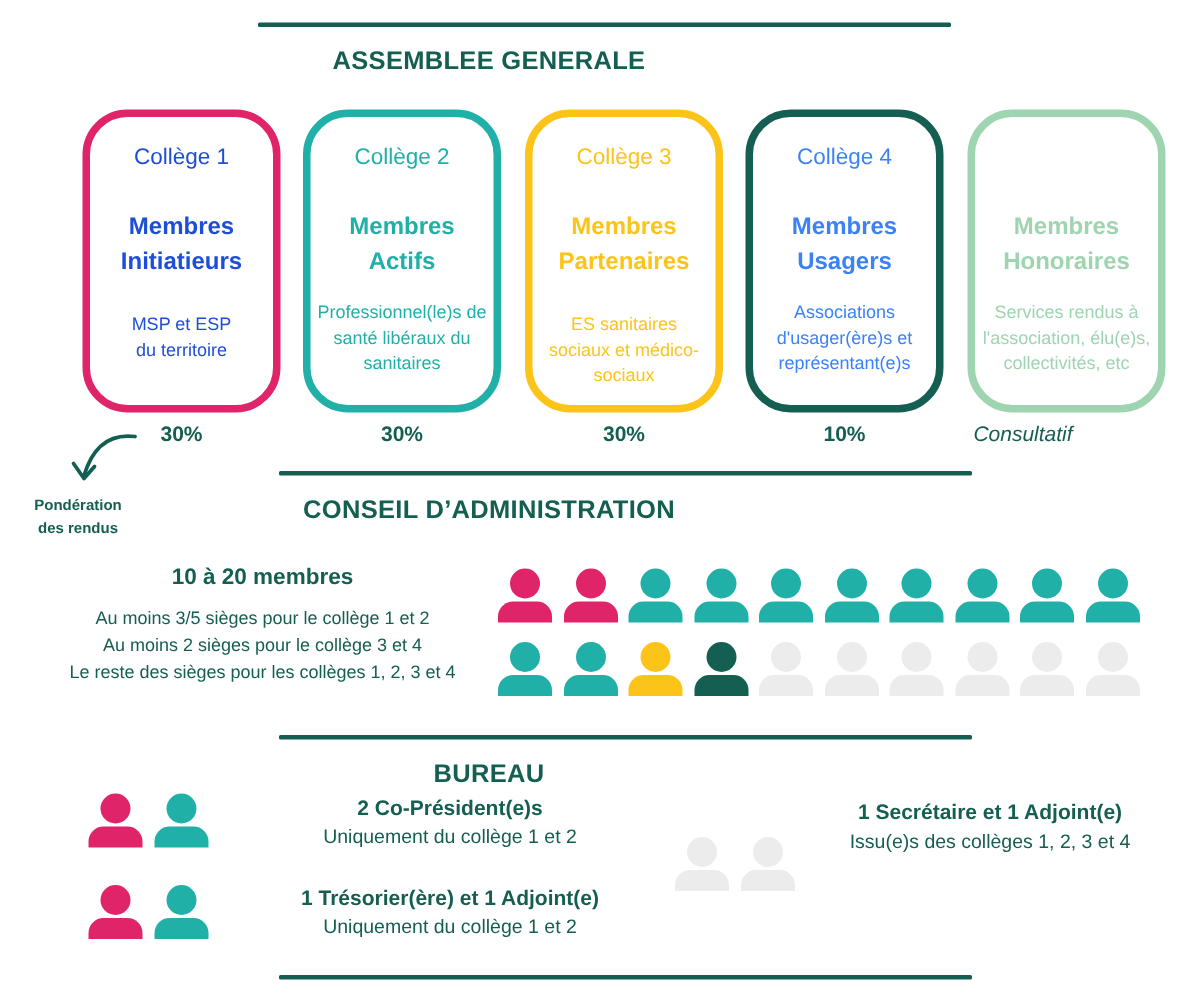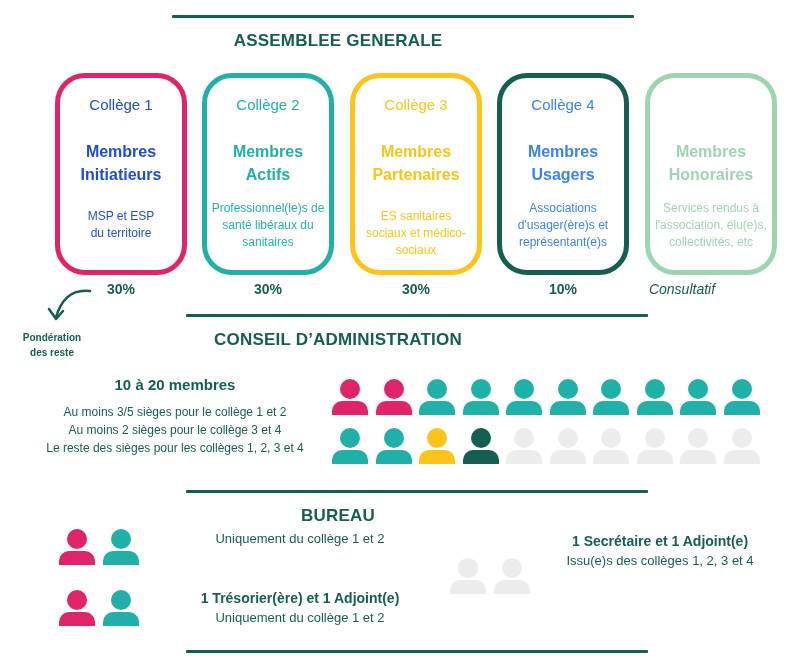--- a/index.html
+++ b/index.html
@@ -1,20 +1,20 @@
 <!DOCTYPE html>
 <html><head>
   <meta charset="utf-8">
   <style>
     * { box-sizing: border-box; margin: 0; padding: 0; }
     html, body { width: 800px; height: 672px; background: #ffffff; overflow: hidden; }
     body { position: relative; font-family: "Liberation Sans", sans-serif; color: #155e52; }
     .abs { position: absolute; }
     .rule { position: absolute; height: 3px; background: #155e52; border-radius: 1px; }
-    .section-title { position: absolute; left: 12px; width: 652px; text-align: center; font-weight: bold; font-size: 17px; color: #155e52; letter-spacing: 0.2px; }
+    .section-title { position: absolute; left: 0; width: 652px; text-align: center; font-weight: bold; font-size: 17px; color: #155e52; letter-spacing: 0.2px; }
 
     .college { position: absolute; top: 73px; width: 132px; height: 202px; border: 5px solid; border-radius: 30px; text-align: center; }
     .college .c-label { position: absolute; top: 18px; left: 0; width: 100%; font-size: 15px; }
     .college .c-title { position: absolute; top: 62px; left: 0; width: 100%; font-size: 16px; font-weight: bold; line-height: 23px; }
     .college .c-desc { position: absolute; top: 130px; left: 0; width: 100%; font-size: 12px; line-height: 17px; padding: 0 2px; }
     .pct { position: absolute; top: 281px; width: 132px; text-align: center; font-weight: bold; font-size: 14px; color: #155e52; }
     .pct.normal { font-weight: normal; }
 
     .ponderation { position: absolute; left: 12px; top: 330px; width: 80px; text-align: center; font-size: 10px; font-weight: bold; line-height: 15px; color: #155e52; }
 
@@ -64,21 +64,21 @@
 <div class="pct" style="left:55px;">30%</div>
 <div class="pct" style="left:202px;">30%</div>
 <div class="pct" style="left:350px;">30%</div>
 <div class="pct" style="left:497px;">10%</div>
 <div class="pct normal" style="left:616px;font-style:italic;">Consultatif</div>
 
 <svg class="abs" style="left:44px; top:287px;" width="50" height="40" viewBox="0 0 50 40">
   <path d="M46 4 C30 2 18 10 12 30" fill="none" stroke="#155e52" stroke-width="2.5" stroke-linecap="round"></path>
   <path d="M5 22 L12 32 L19 24" fill="none" stroke="#155e52" stroke-width="2.5" stroke-linecap="round" stroke-linejoin="round"></path>
 </svg>
-<div class="ponderation"><span>Pondération</span><br><span>des reste</span></div>
+<div class="ponderation"><span>Pondération</span><br><span>des rendus</span></div>
 
 <div class="rule" style="left:186px; top:314px; width:462px;"></div>
 <div class="section-title" style="top:330px;">CONSEIL D’ADMINISTRATION</div>
 
 <div class="ca-left">
   <div class="ca-count">10 à 20 membres</div>
   <div class="ca-rule">Au moins 3/5 sièges pour le collège 1 et 2</div>
   <div class="ca-rule">Au moins 2 sièges pour le collège 3 et 4</div>
   <div class="ca-rule">Le reste des sièges pour les collèges 1, 2, 3 et 4</div>
 </div>
@@ -190,20 +190,21 @@
       <div class="head" style="background: rgb(236, 236, 236);"></div>
       <div class="body" style="background: rgb(236, 236, 236);"></div>
     </div>
     <div class="person" style="left: 494px; top: 558px;">
       <div class="head" style="background: rgb(236, 236, 236);"></div>
       <div class="body" style="background: rgb(236, 236, 236);"></div>
     </div>
   </div>
 
 <div class="b-role" style="left:170px; top:529px; width:260px;">
+  <div class="r-title">2 Co-Président(e)s</div>
   <div class="r-desc">Uniquement du collège 1 et 2</div>
 </div>
 <div class="b-role" style="left:160px; top:589px; width:280px;">
   <div class="r-title">1 Trésorier(ère) et 1 Adjoint(e)</div>
   <div class="r-desc">Uniquement du collège 1 et 2</div>
 </div>
 <div class="b-role" style="left:540px; top:532px; width:240px;">
   <div class="r-title">1 Secrétaire et 1 Adjoint(e)</div>
   <div class="r-desc">Issu(e)s des collèges 1, 2, 3 et 4</div>
 </div>

